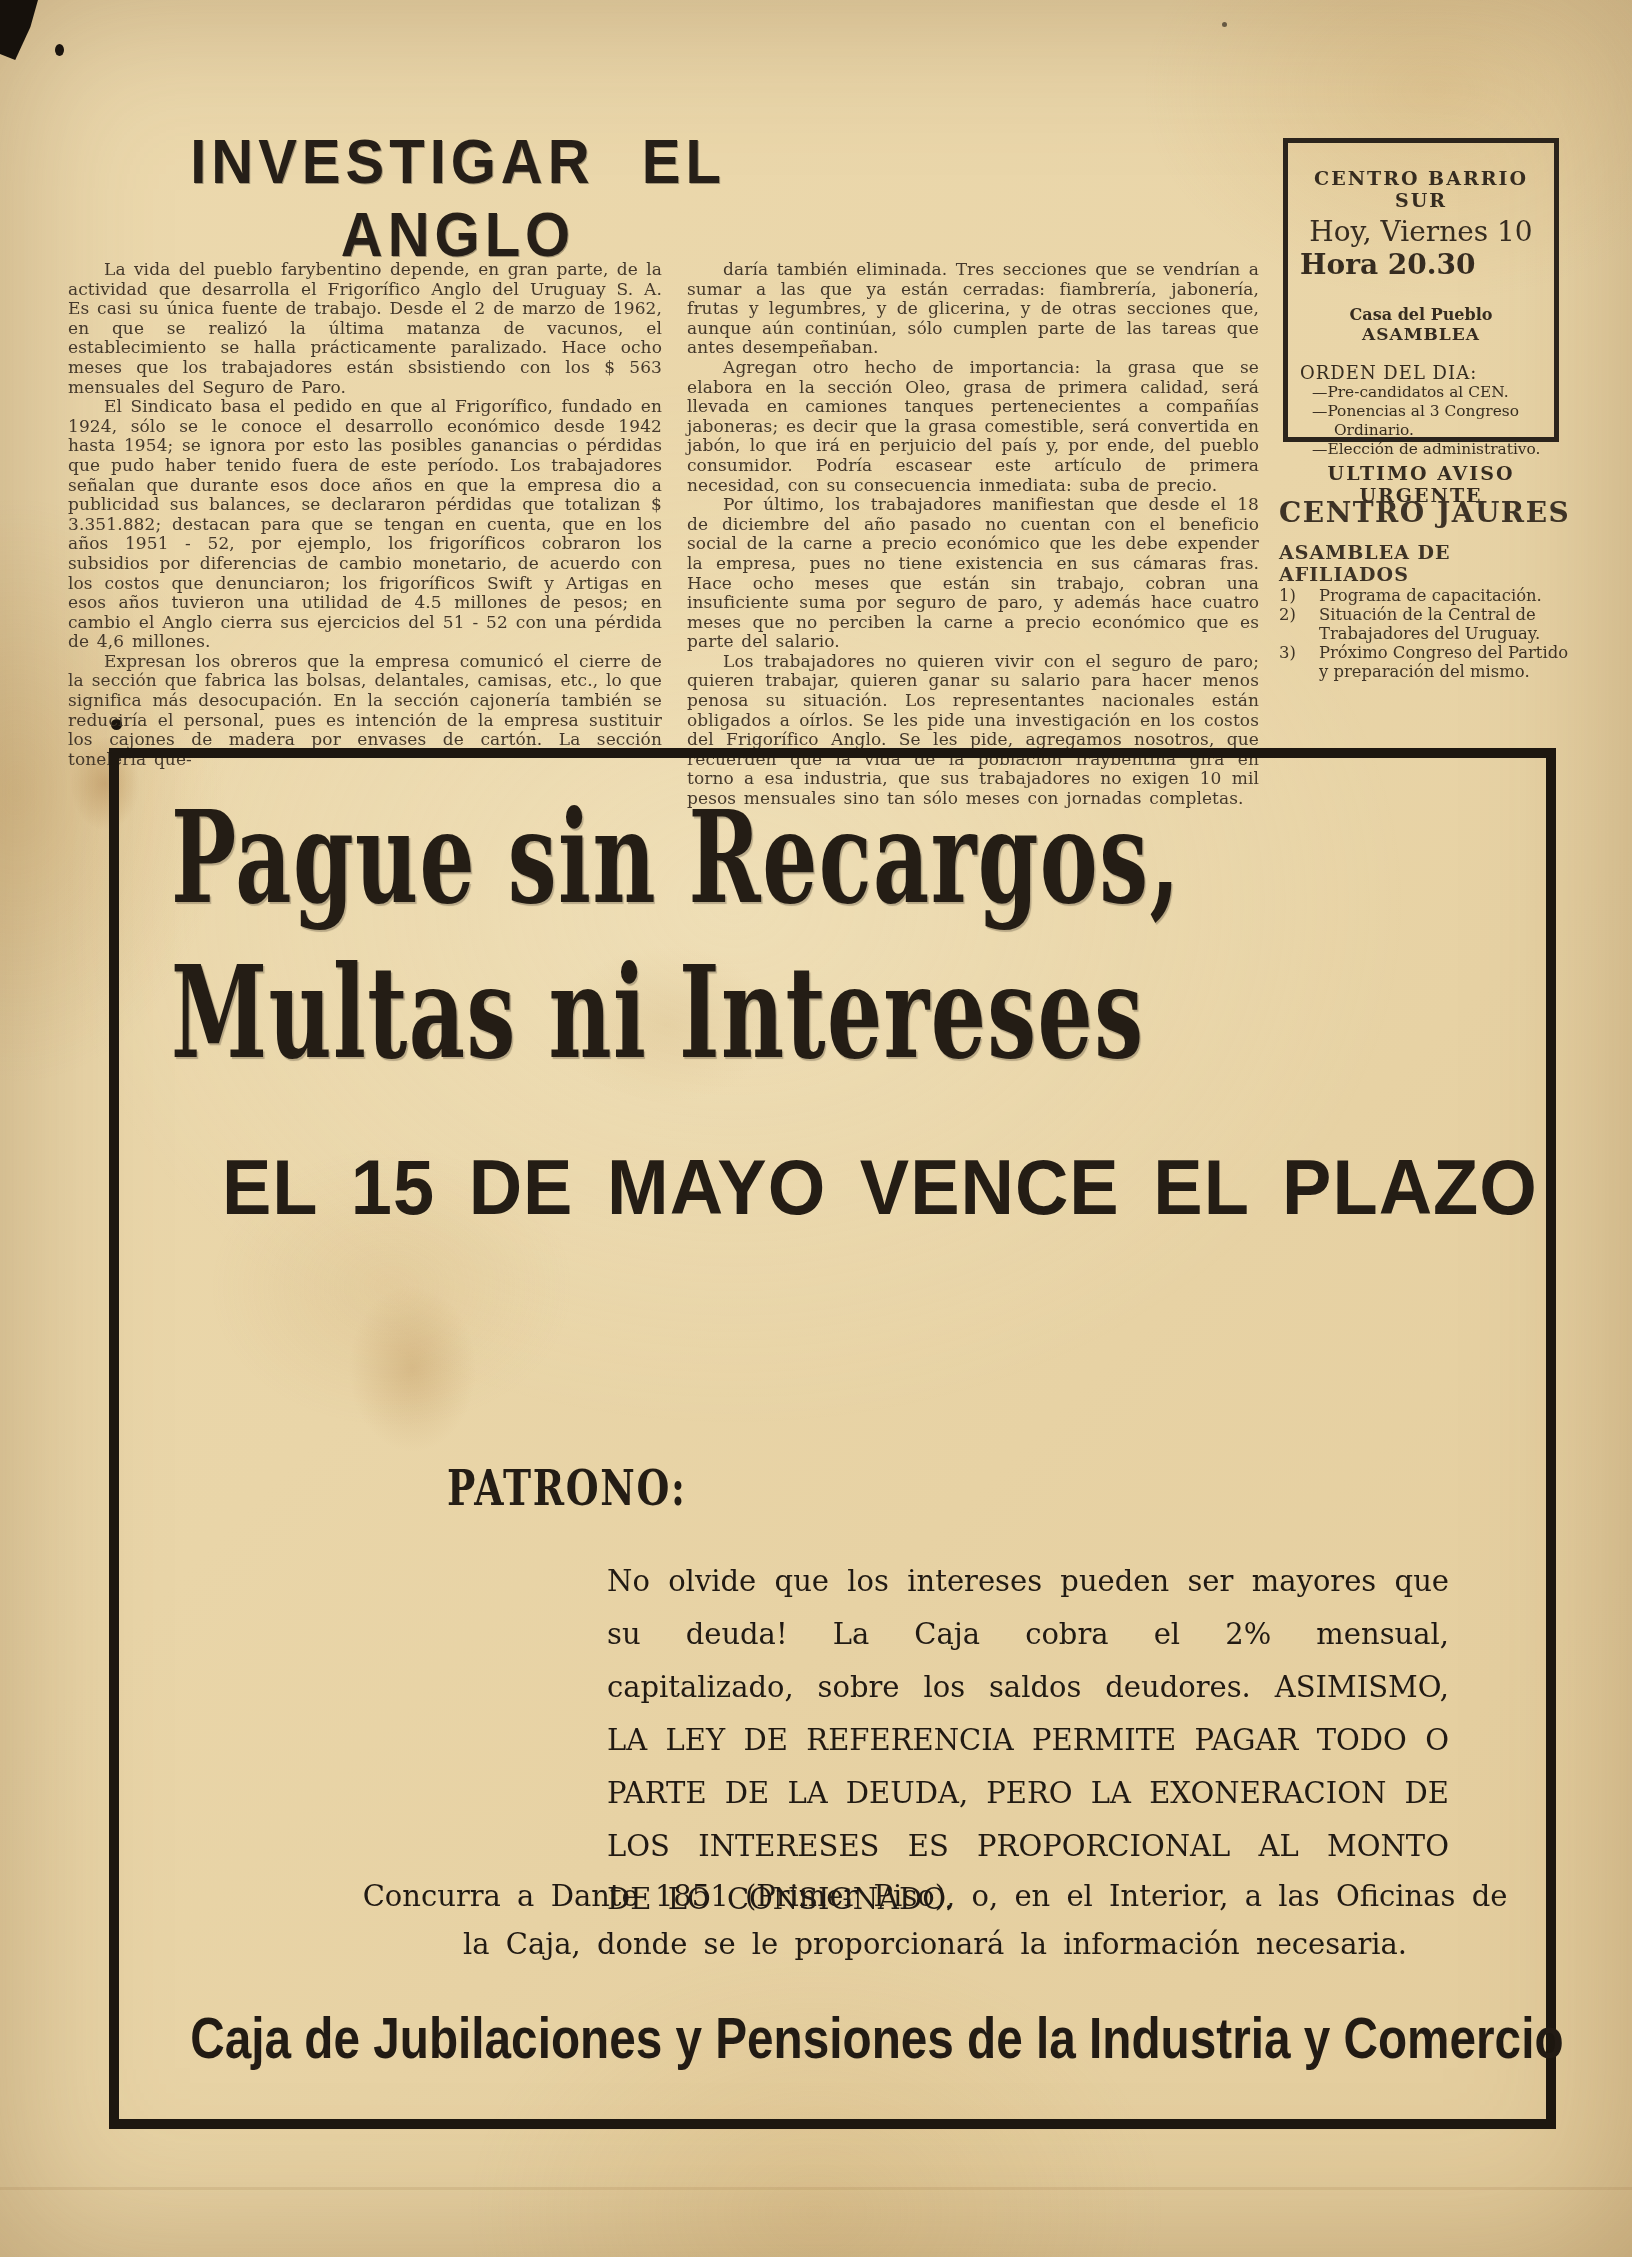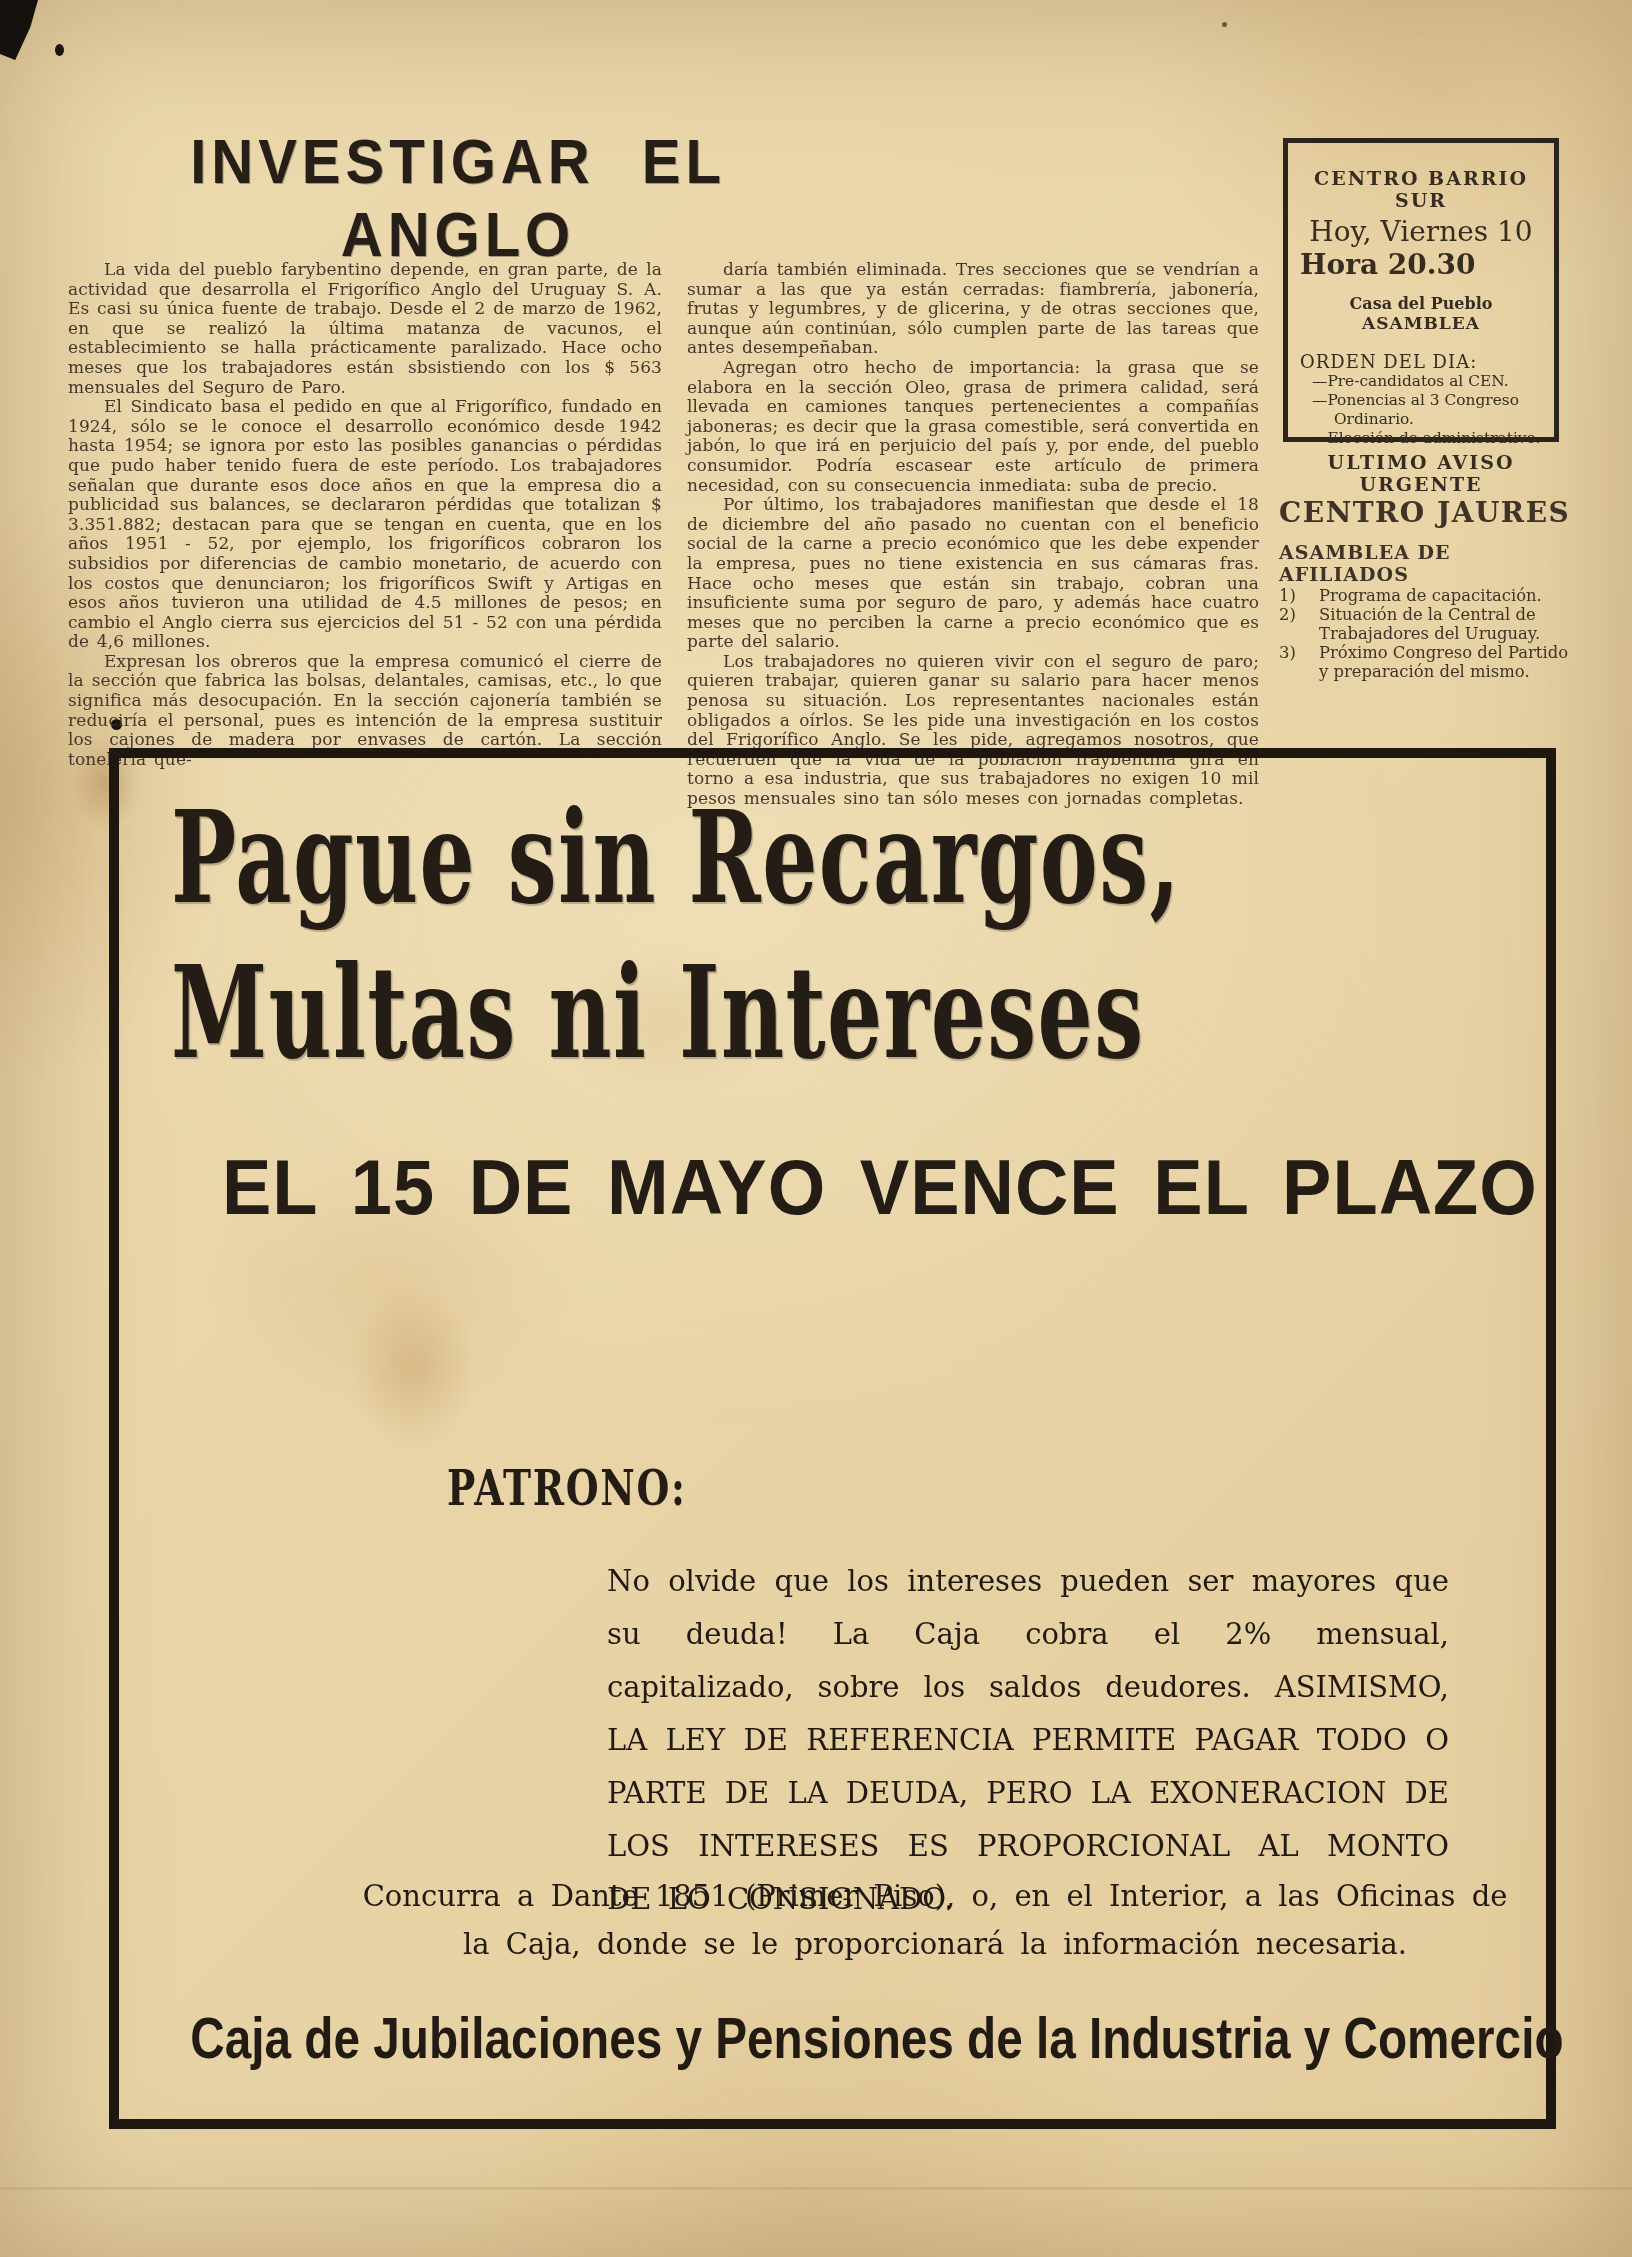--- a/index.html
+++ b/index.html
@@ -33,21 +33,21 @@
   .col p{margin:0;text-indent:36px;}
   .col1{left:68px;width:594px;}
   .col2{left:687px;width:572px;}
 
   
   .event-box{position:absolute;left:1283px;top:138px;width:276px;height:304px;
     border:5px solid #2b241c;padding:24px 12px 0 12px;box-sizing:border-box;color:#362c20;}
   .eb-title{text-align:center;font-weight:bold;font-size:19px;letter-spacing:2px;}
   .eb-day{text-align:center;font-weight:normal;font-size:28px;margin-top:4px;}
   .eb-hour{font-weight:bold;font-size:28px;}
-  .eb-venue{text-align:center;font-weight:bold;font-size:16px;margin-top:13px;}
+  .eb-venue{text-align:center;font-weight:bold;font-size:16px;margin-top:24px;}
   .eb-event{text-align:center;font-weight:bold;font-size:17px;letter-spacing:1px;}
   .eb-agenda-title{font-size:18px;letter-spacing:1px;margin-top:18px;}
   .eb-item{margin:0;font-size:15.4px;line-height:19px;padding-left:34px;text-indent:-22px;}
   .eb-notice1,.eb-notice2{text-align:center;font-weight:bold;font-size:19px;letter-spacing:2px;}
   .eb-notice1{margin-top:3px;}
 
   
   .jaures{position:absolute;left:1279px;top:460px;width:299px;color:#3e3326;}
   .ja-title{font-weight:bold;font-size:28px;letter-spacing:1.5px;margin-top:36px;}
   .ja-subtitle{font-weight:bold;font-size:19px;letter-spacing:1px;margin-top:12px;}

